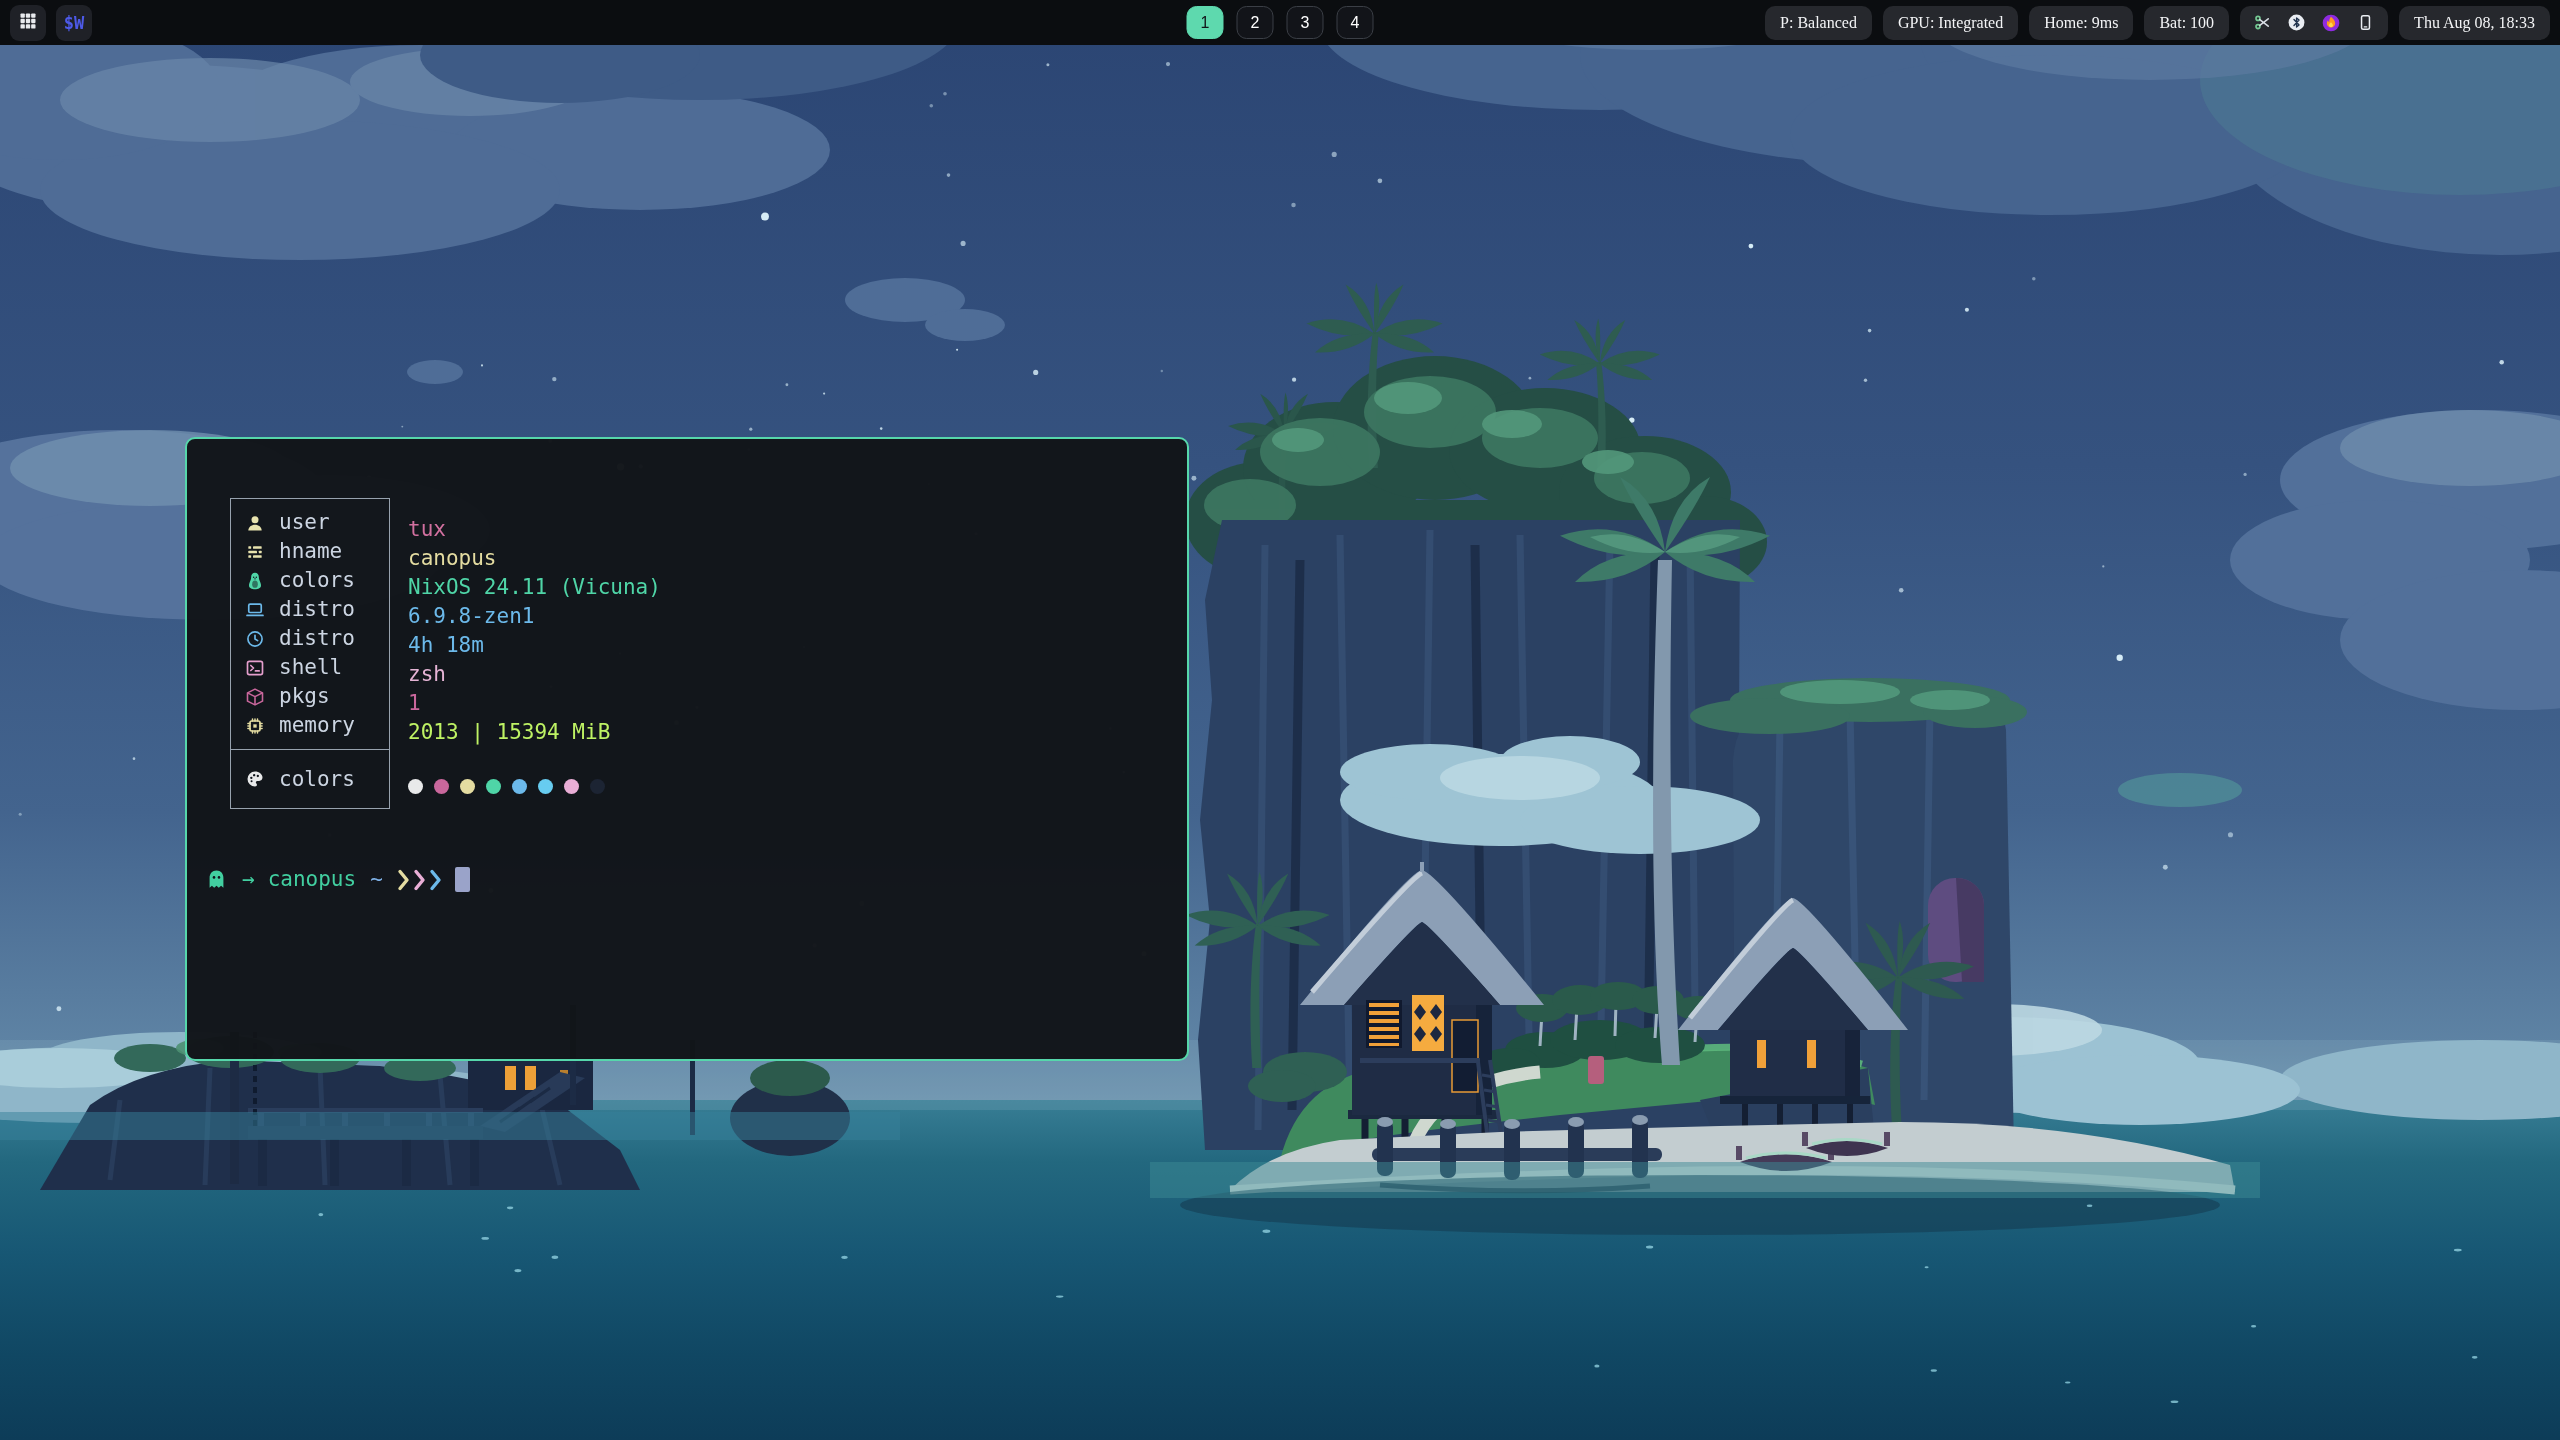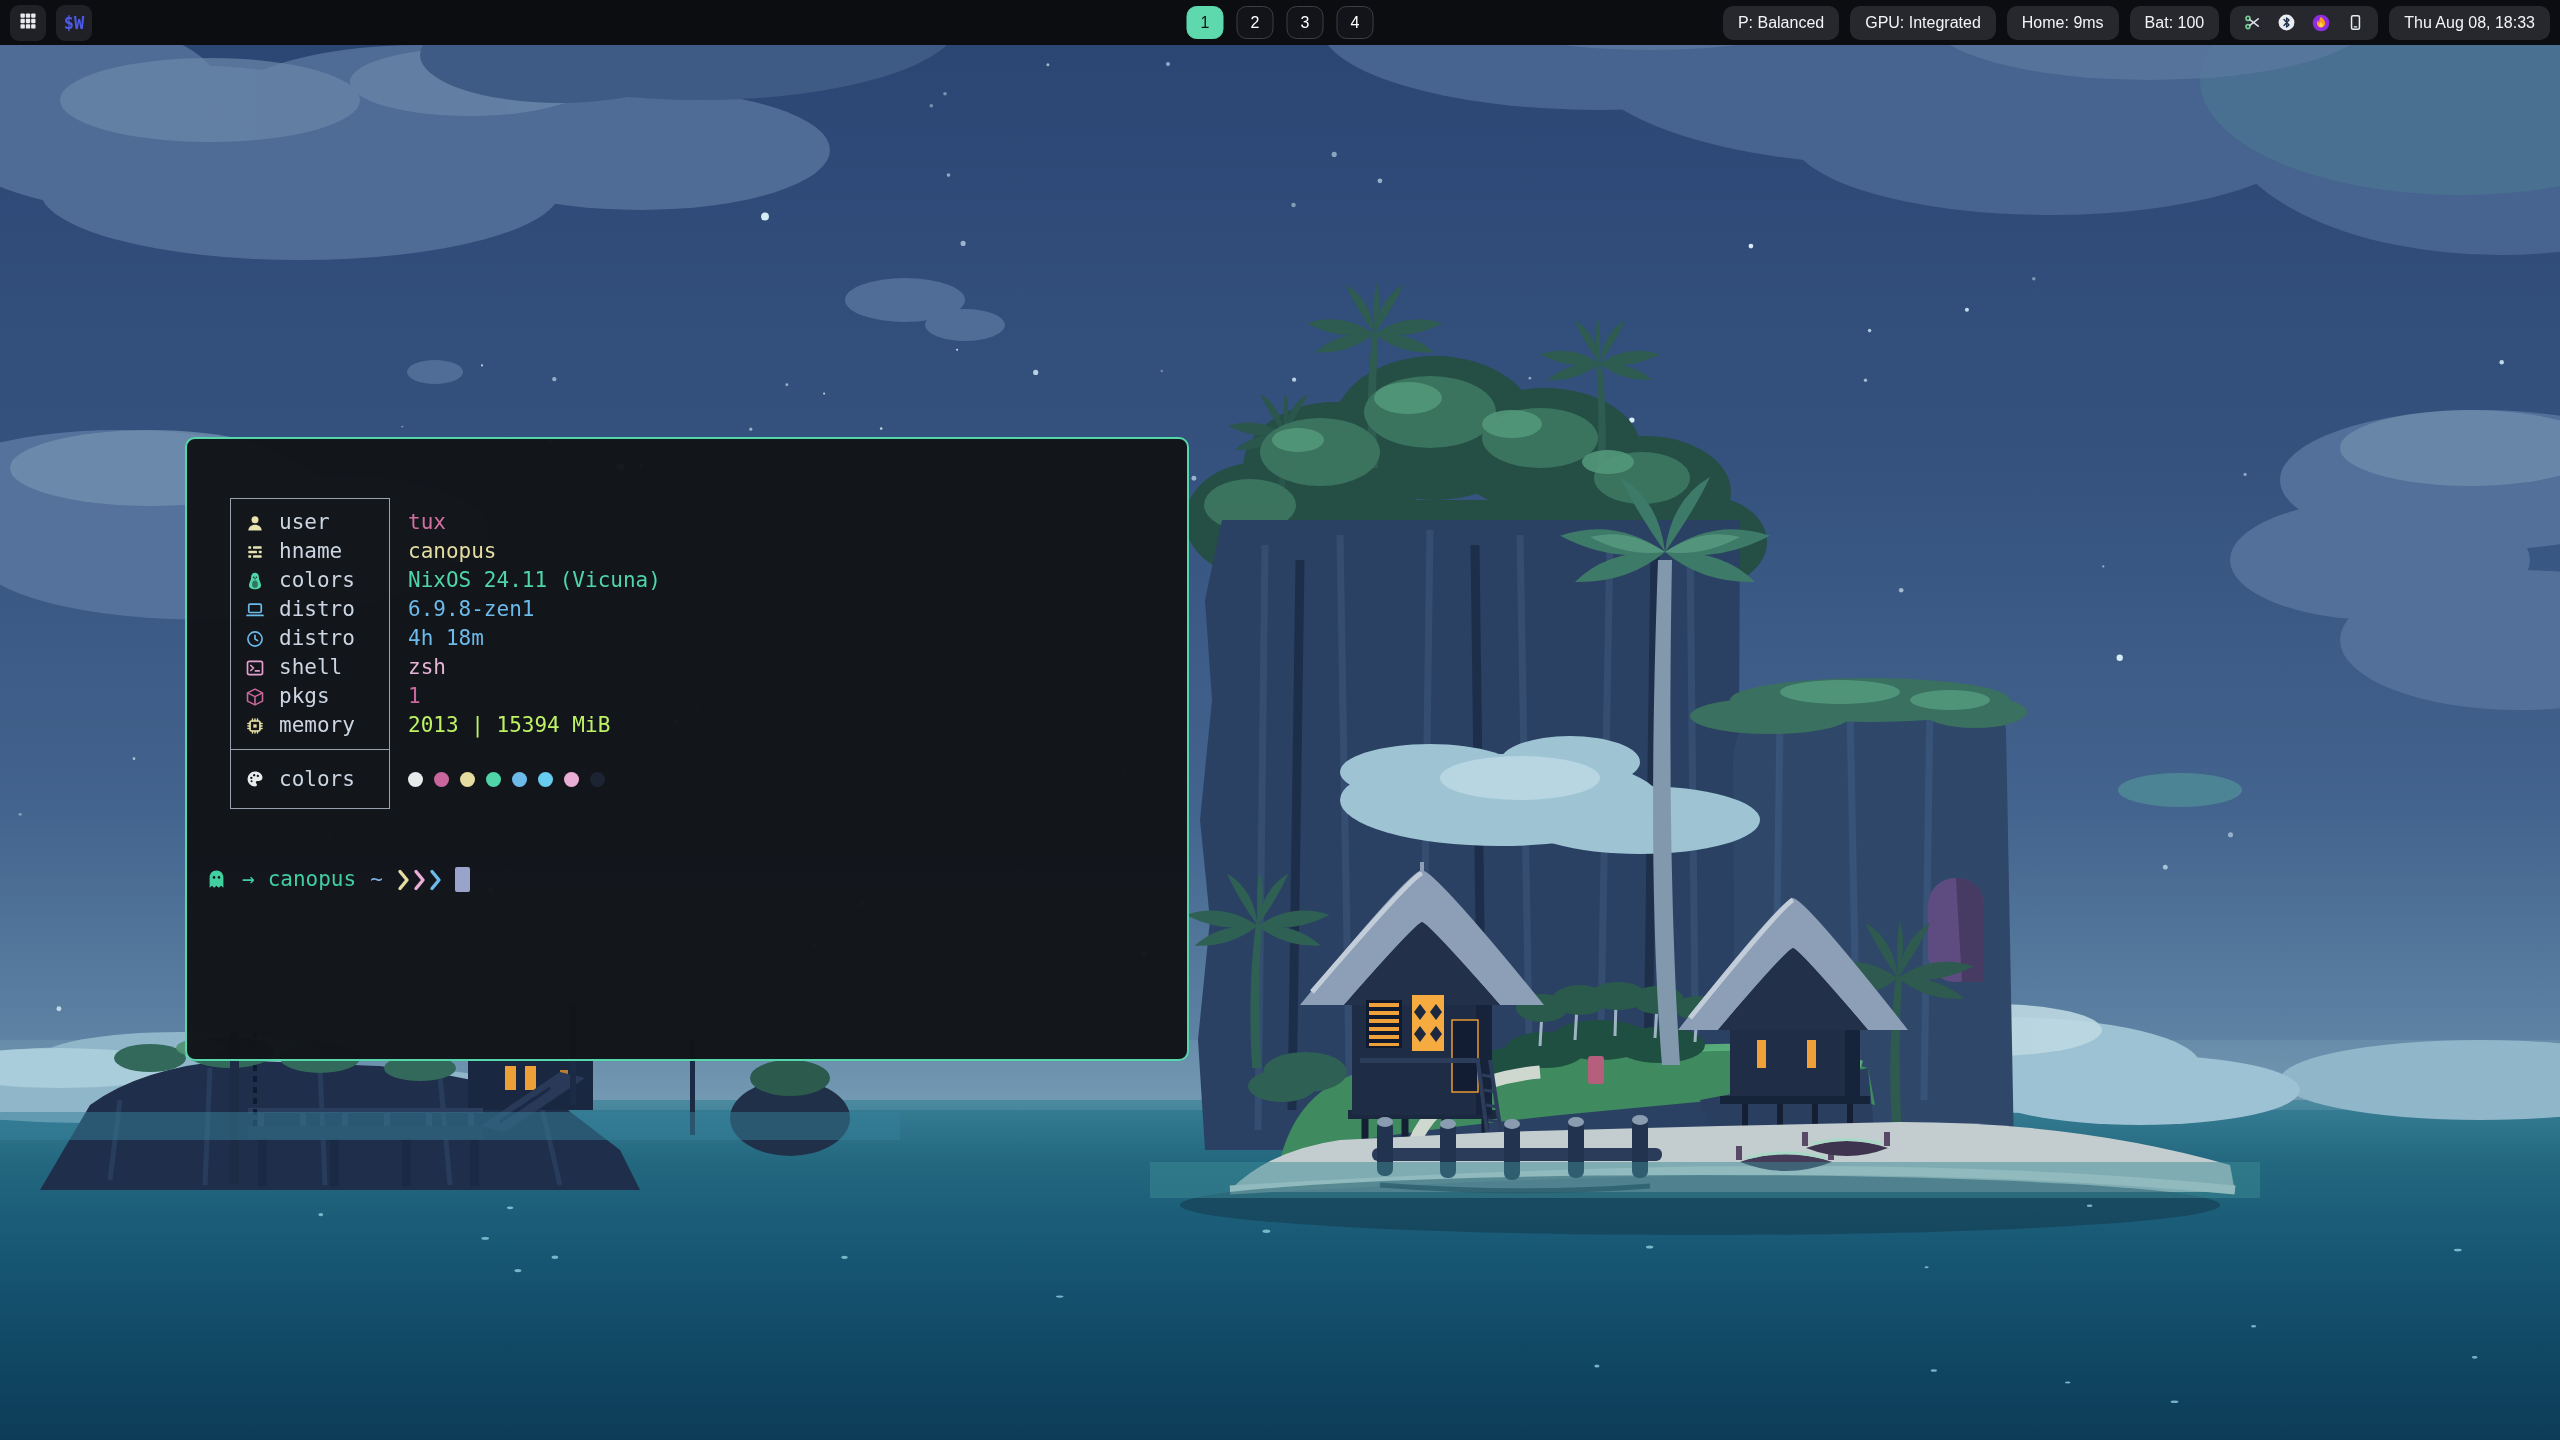--- a/index.html
+++ b/index.html
@@ -17,33 +17,33 @@
   .bar-left{display:flex;gap:10px;align-items:center;}
   .icon-btn{width:36px;height:36px;border-radius:9px;background:#1f2127;display:flex;
     align-items:center;justify-content:center;color:#e8eaed;cursor:pointer;}
   .logo-btn{font-family:"DejaVu Sans Mono",monospace;font-weight:bold;font-size:17px;color:var(--logo);}
   .bar-center{position:absolute;left:50%;transform:translateX(-50%);display:flex;gap:13px;}
   .ws-btn{min-width:37px;height:33px;border-radius:10px;background:#121419;border:1px solid #3b3f46;
     color:#fff;font-size:16px;display:flex;align-items:center;justify-content:center;cursor:pointer;}
   .ws-btn.active{background:var(--wsactive);border-color:var(--wsactive);color:#13151a;}
   .bar-right{margin-left:auto;display:flex;gap:11px;align-items:center;}
   .pill{height:34px;border-radius:10px;background:var(--pill);font-size:16px;
-    display:flex;align-items:center;padding:0 15px;white-space:nowrap;}
+    display:flex;align-items:center;padding:0 15px;white-space:nowrap;font-family:Liberation Serif, serif;}
   .tray{gap:15px;padding:0 13px;}
   .tray-icon{display:flex;align-items:center;}
 
   
   .terminal{position:absolute;left:185px;top:437px;width:1004px;height:624px;
     background:rgba(17,20,25,0.975);border:2px solid var(--accent);border-radius:10px;
     padding:18px 20px 0 18px;z-index:20;
     font-family:"DejaVu Sans Mono",monospace;font-size:21px;line-height:29px;color:var(--fg);}
   .ascii{margin:6px 0 0 0;white-space:pre;color:var(--ascii);font-family:inherit;font-size:21px;line-height:29px;}
   .fetch{display:flex;margin-top:41px;}
   .fetch-left{width:160px;margin-left:25px;border:1px solid var(--box);border-radius:0;padding:9px 0;flex:none;}
-  .fetch-right{margin-left:18px;margin-top:10px;}
+  .fetch-right{margin-left:18px;margin-top:17px;}
   .frow{height:29px;display:flex;align-items:center;padding-left:14px;}
   .frow .fetch-icon{width:34px;display:flex;align-items:center;}
   .fdiv{border-top:1px solid var(--box);margin:9px 0;}
   .fspacer{height:19px;}
   .frow-colors{height:40px;}
   .vrow{height:29px;display:flex;align-items:center;white-space:pre;}
   .dots-row{height:40px;display:flex;align-items:center;gap:11px;}
   .dot{width:15px;height:15px;border-radius:50%;display:inline-block;}
   .prompt{margin-top:56px;display:flex;align-items:center;height:29px;}
   .prompt .ghost{margin-right:14px;display:flex;}

